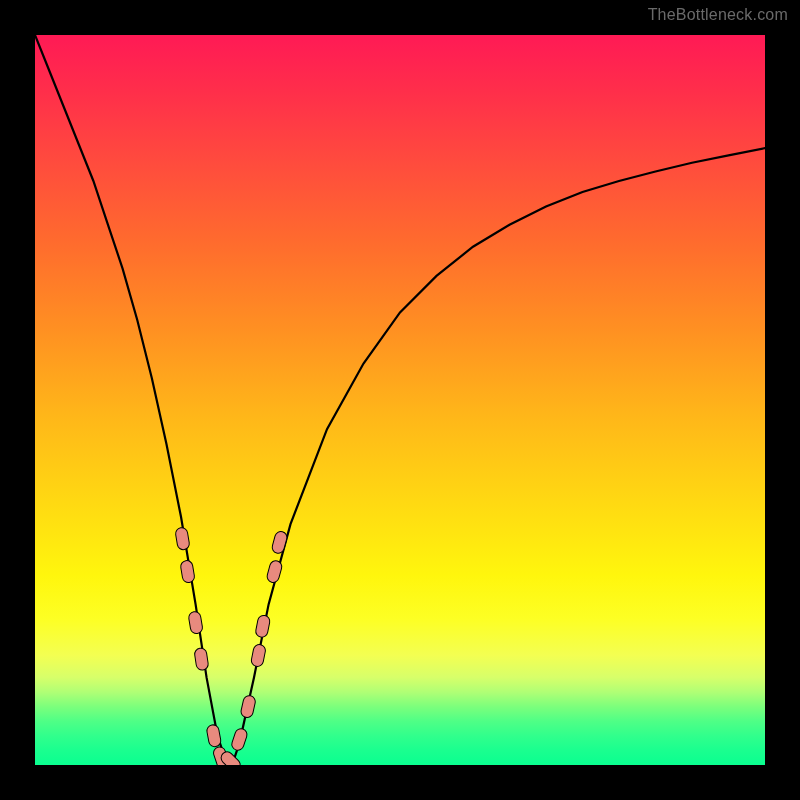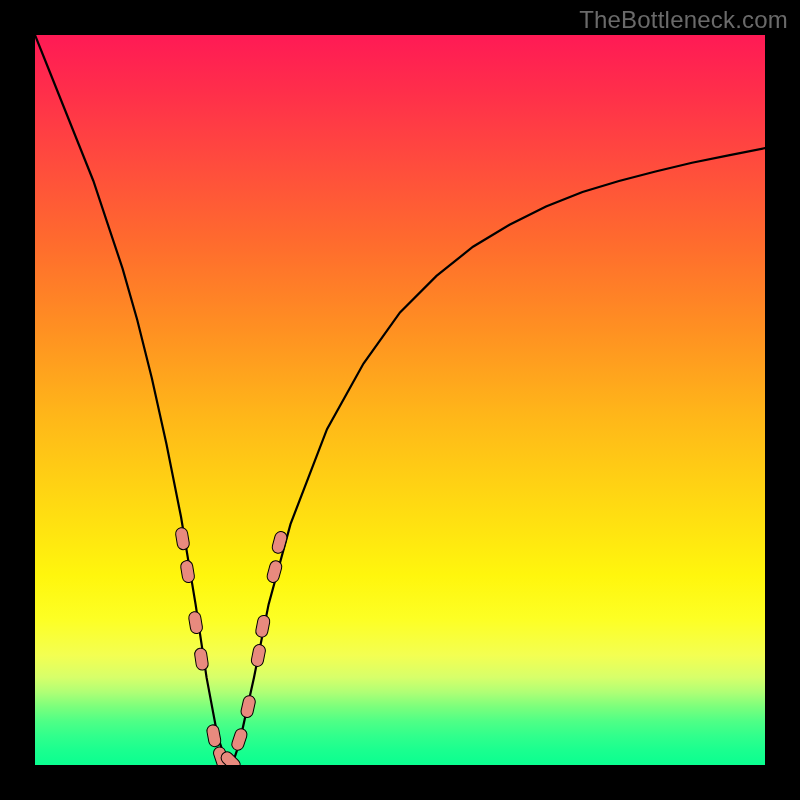--- a/index.html
+++ b/index.html
@@ -60,21 +60,21 @@
     left: 0;
     top: 0;
     width: 100%;
     height: 100%;
   }
   .watermark {
     position: absolute;
     top: 6px;
     right: 12px;
     color: #6a6a6a;
-    font-size: 24px;
+    font-size: 16px;
     letter-spacing: 0.2px;
     font-weight: 400;
   }
 </style>
 </head>
 <body>
 
 <div class="frame">
 
   <div class="plot-area">

